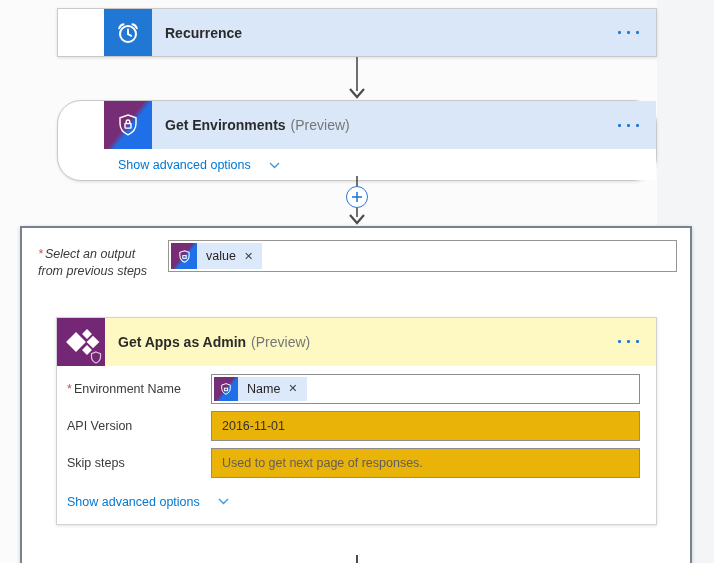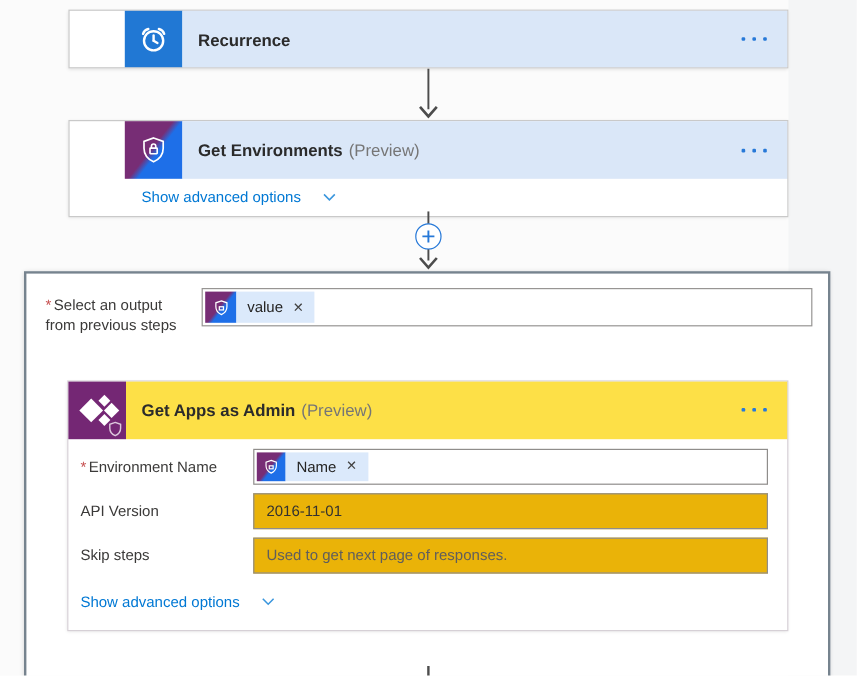--- a/index.html
+++ b/index.html
@@ -17,21 +17,21 @@
   .icon-sq { width:48px; min-width:48px; height:48px; display:flex; align-items:center; justify-content:center; }
   .titlebar { flex:1; display:flex; align-items:center; padding:0 13px; min-width:0; }
   .title { font-size:14px; font-weight:700; color:#2b2b2b; white-space:nowrap; }
   .preview { font-size:14px; color:#767676; margin-left:5px; white-space:nowrap; }
   .spacer { flex:1; }
   .dots { display:flex; gap:6px; padding:6px 4px; cursor:pointer; }
   .dots i { width:3px; height:3px; background:#2779d8; border-radius:1px; }
 
   .hdr-blue   { background:#dae7f8; }
   .hdr-gray   { background:#edf0f2; }
-  .hdr-purple { background:#fde047; }
+  .hdr-purple { background:#fef9c3; }
 
   .ico-blue   { background:#2178d4; }
   .ico-shield { background:linear-gradient(128deg,#772d75 0%,#772d75 47%,#1e6fe8 56%,#1e6fe8 100%); }
   .ico-slate  { background:#5f6c77; }
   .ico-purple { background:#742774; position:relative; }
 
   .card-body { background:#fff; }
   .adv-link { display:inline-flex; align-items:center; gap:18px; color:#0078d4; font-size:12.5px; cursor:pointer; }
 
   
@@ -44,21 +44,21 @@
 
   
   .scope { position:absolute; left:20px; top:226px; width:672px; height:360px;
            background:#fff; border:2px solid #76838e; box-shadow:0 1px 4px rgba(0,0,0,.18); }
   .scope .card-header { height:48px; }
   .scope .icon-sq { width:48px; height:48px; }
 
   .output-row { display:flex; gap:14px; margin:12px 13px 0 16px; }
   .field-label { font-size:12.5px; color:#3b3a39; line-height:1.35; padding-top:6px; }
   .req { color:#c75050; margin-right:2px; }
-  .out-label { width:116px; min-width:116px; }
+  .out-label { width:116px; min-width:116px;font-style:italic; }
 
   .input-box { flex:1; height:32px; border:1px solid #979593; background:#fff; display:flex; align-items:center; padding:2px; }
   .token { display:flex; align-items:stretch; height:26px; cursor:pointer; }
   .token .t-icon { width:26px; min-width:26px; display:flex; align-items:center; justify-content:center; }
   .token .t-body { display:flex; align-items:center; gap:8px; background:#dbe9fb; padding:0 9px; }
   .token .t-label { font-size:12.5px; color:#252423; }
   .token .t-x { font-size:11px; color:#424242; cursor:pointer; }
 
   
   .nested { position:relative; margin:37px 0 0 34px; width:601px; background:#fff;
@@ -104,21 +104,21 @@
         </span>
     </div>
   </div>
 </div>
 
 <svg class="connector" style="left:348px; top:57px;" width="18" height="42">
   <line x1="9" y1="0" x2="9" y2="34" stroke="#4c4c4c" stroke-width="1.6"></line>
   <polyline points="2,32 9,40 16,32" fill="none" stroke="#4c4c4c" stroke-width="2.2"></polyline>
 </svg>
 
-<div class="card" style="left:57px; top:100px; width:600px;">
+<div class="card" style="left:57px; top:100px; width:600px;border-radius:24px;">
   <div class="card-header">
     <div class="icon-sq ico-shield">
       <svg width="26" height="26" viewBox="0 0 26 26">
         <g fill="none" stroke="#fff" stroke-width="1.4">
           <path d="M13 3 L21 5.8 V11.5 C21 16.5 17.8 20.6 13 22.8 C8.2 20.6 5 16.5 5 11.5 V5.8 Z"></path>
           <rect x="10" y="11.5" width="6" height="4.6" rx="0.5"></rect>
           <path d="M11.2 11.5 V9.8 A1.8 1.8 0 0 1 14.8 9.8 V11.5"></path>
         </g>
       </svg>
     </div>

